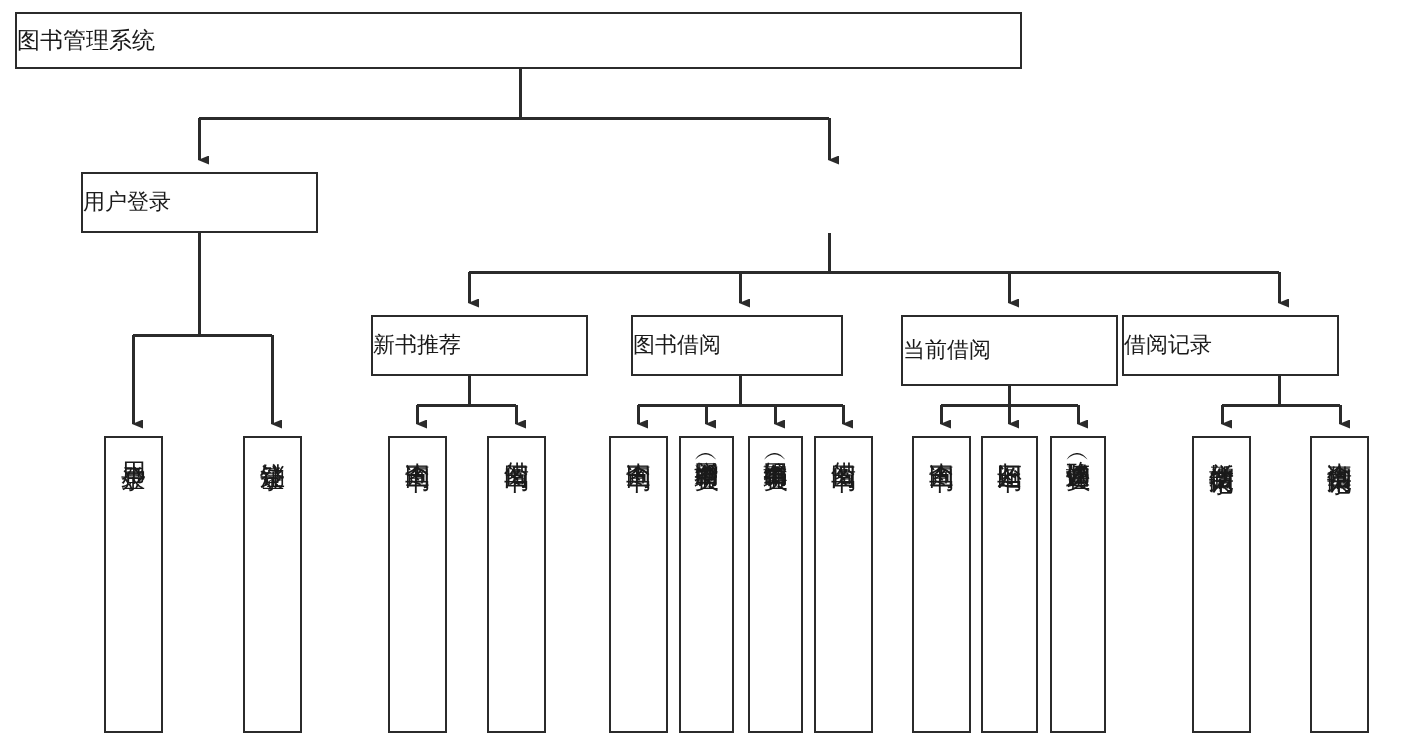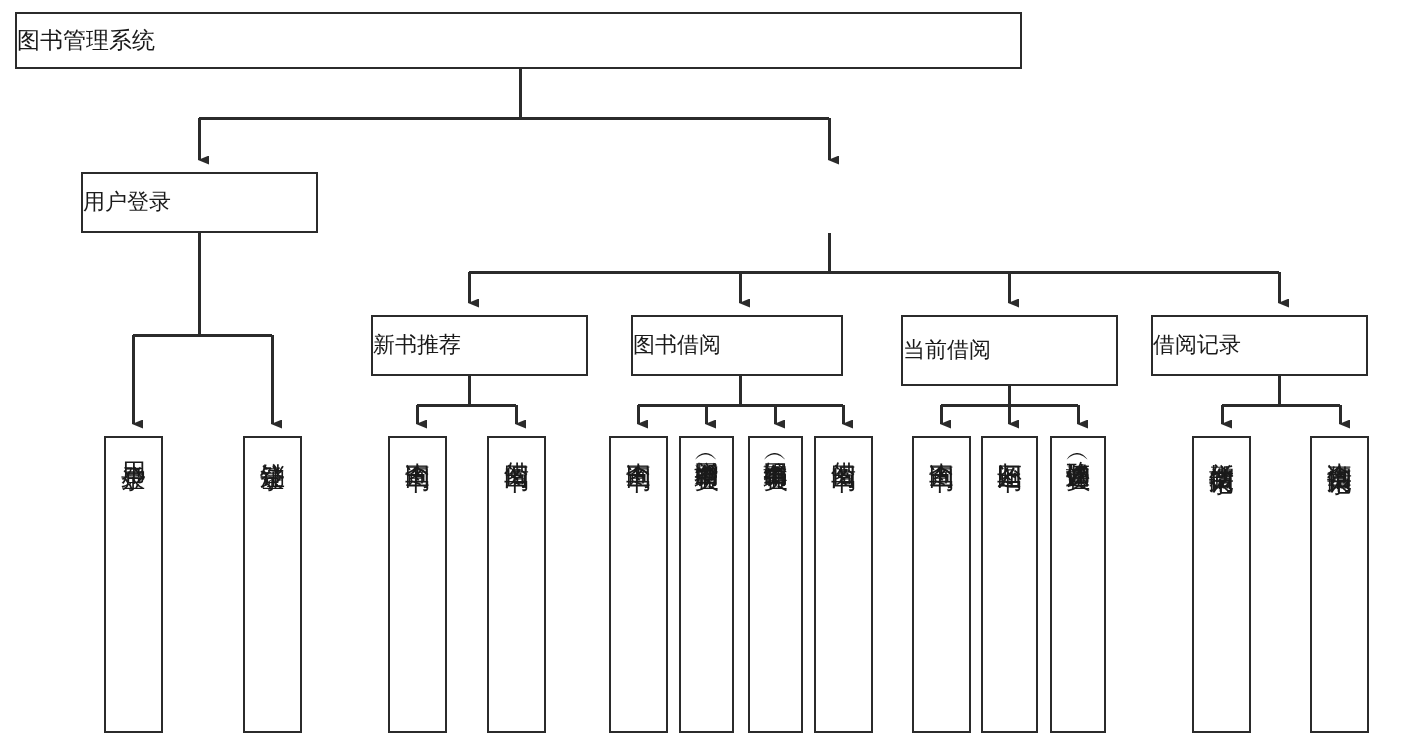--- a/index.html
+++ b/index.html
@@ -148,21 +148,21 @@
 
   <div class="node horiz" style="left:371px; top:315px; width:217px; height:61px;">
     <span class="node-label">新书推荐</span>
   </div>
   <div class="node horiz" style="left:631px; top:315px; width:212px; height:61px;">
     <span class="node-label">图书借阅</span>
   </div>
   <div class="node horiz" style="left:901px; top:315px; width:217px; height:71px;">
     <span class="node-label">当前借阅</span>
   </div>
-  <div class="node horiz" style="left:1151px; top:315px; width:217px; height:61px;">
+  <div class="node horiz" style="left:1122px; top:315px; width:217px; height:61px;">
     <span class="node-label">借阅记录</span>
   </div>
 
   <div class="node vert" style="left:104px; top:436px; width:59px; height:297px;">
     <span class="node-label">用户登录</span>
   </div>
   <div class="node vert" style="left:243px; top:436px; width:59px; height:297px;">
     <span class="node-label">注销登录</span>
   </div>
 

